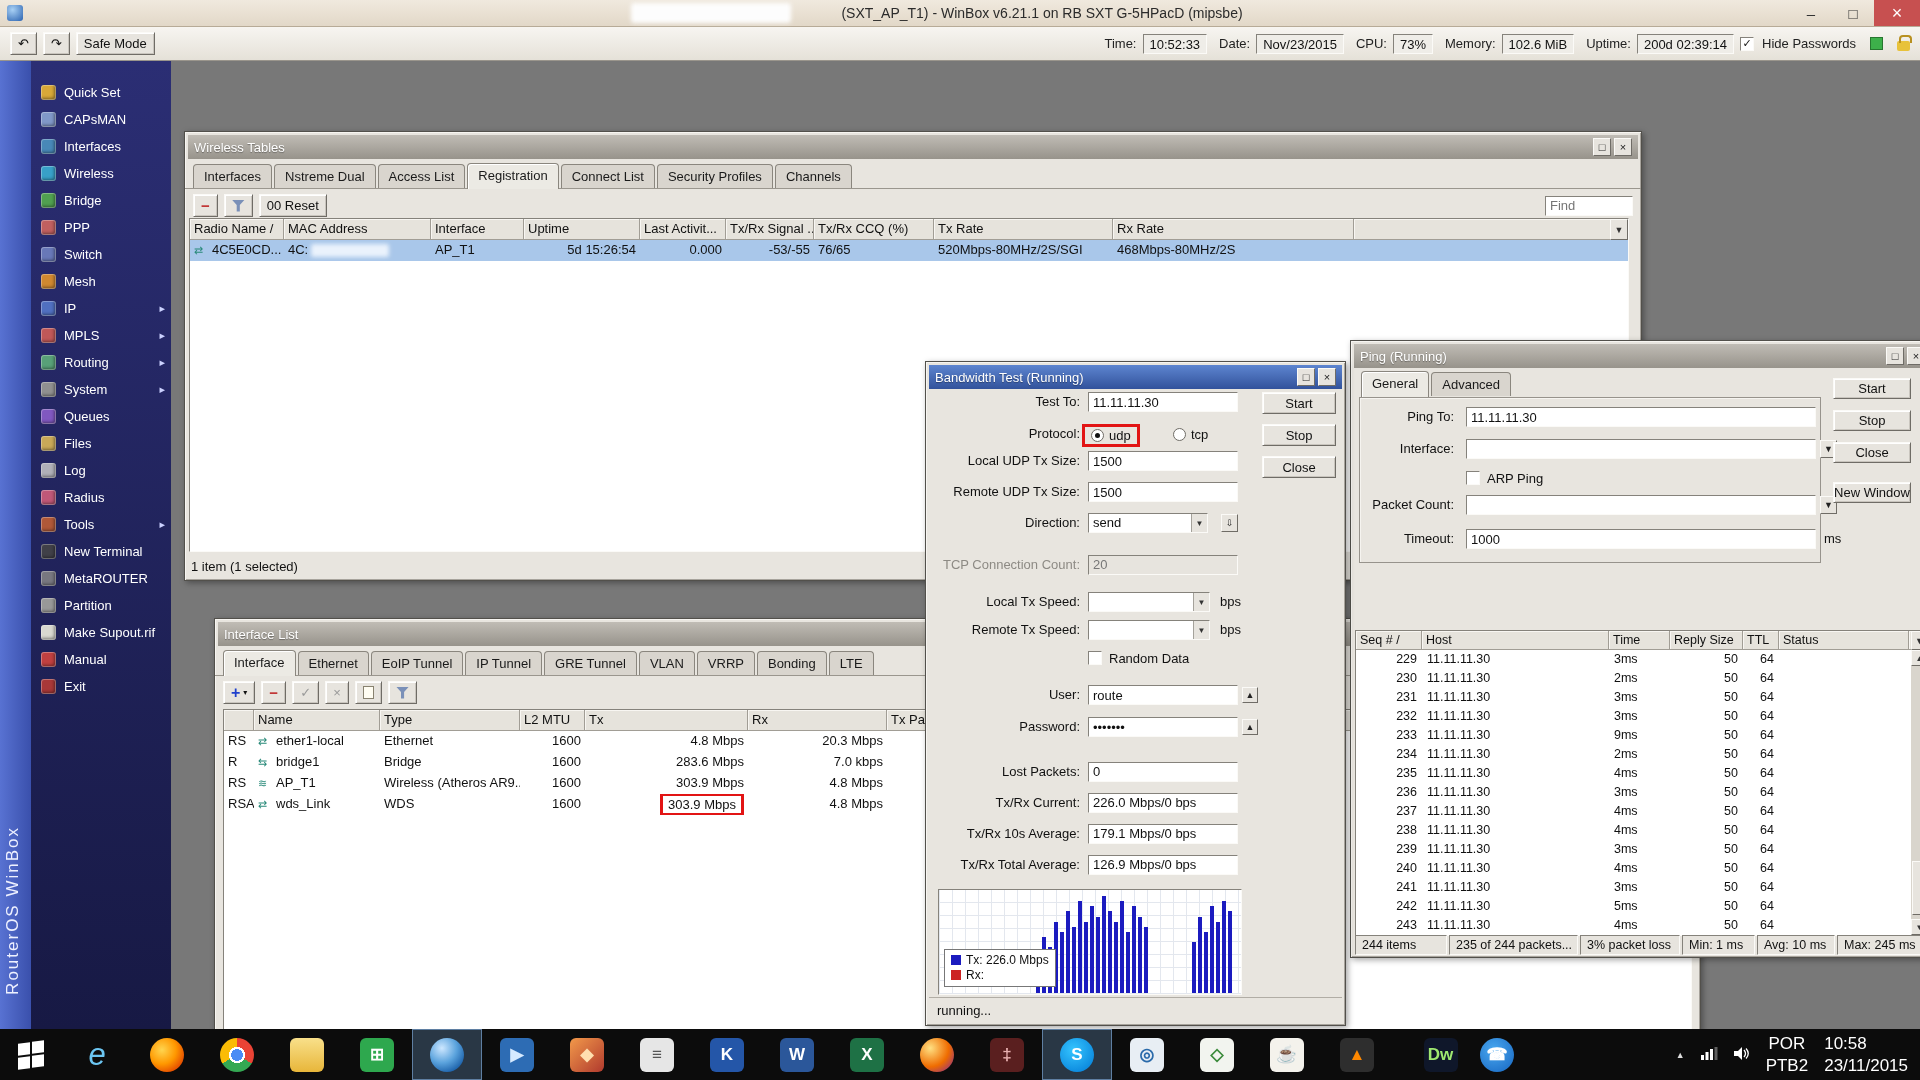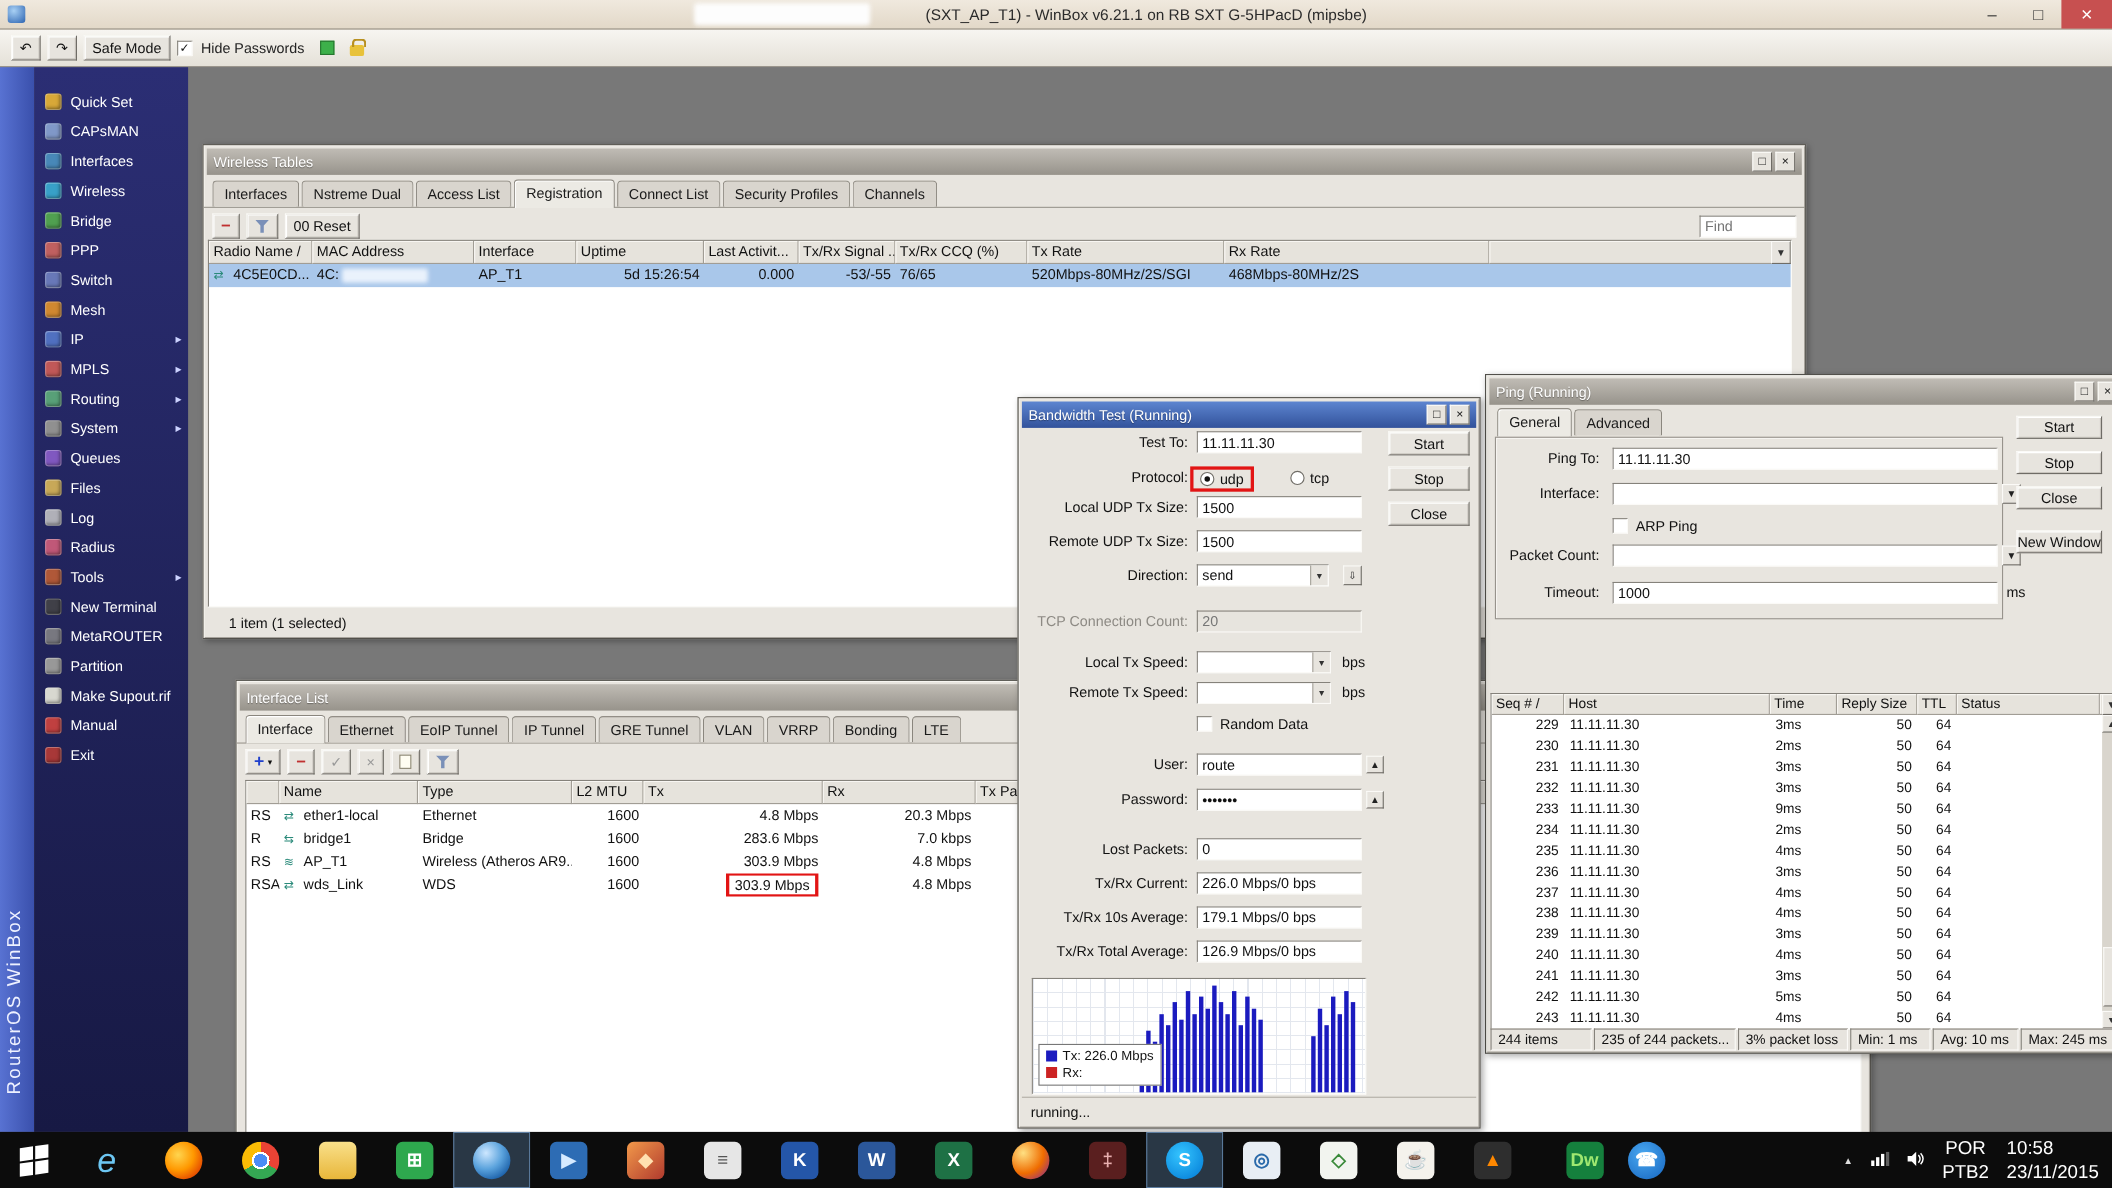--- a/index.html
+++ b/index.html
@@ -42,21 +42,21 @@
 .win{position:absolute;background:#e8e5df;border:1px solid #52504b;box-shadow:inset 1px 1px 0 #f7f5f1,inset -1px -1px 0 #a7a39c,2px 2px 6px rgba(0,0,0,.35);}
 .win-title{height:24px;margin:3px;display:flex;align-items:center;padding:0 6px;background:linear-gradient(#c0bcb5,#97938b);color:#fff;font-size:13px;}
 .win.active .win-title{background:linear-gradient(#5d85d0,#32529b);}
 .win-title-text{text-shadow:0 1px 1px rgba(0,0,0,.35);white-space:nowrap;}
 .win-btns{margin-left:auto;display:flex;gap:3px;}
 .win-btn{width:18px;height:18px;font-size:11px;display:flex;align-items:center;justify-content:center;color:#222;background:#e7e4de;border:1px solid;border-color:#fbfaf7 #6f6c66 #6f6c66 #fbfaf7;}
 .tabstrip{display:flex;align-items:flex-end;padding:2px 8px 0;height:27px;border-bottom:1px solid #9a968e;position:relative;}
 .tab{padding:4px 10px 4px;font-size:13px;color:#1a1a1a;background:#d9d5ce;border:1px solid #8a867e;border-bottom:none;border-radius:4px 4px 0 0;margin-right:2px;white-space:nowrap;}
 .tab.active{background:#eceae4;box-shadow:inset 1px 1px 0 #fff;margin-bottom:-1px;padding-bottom:6px;}
 .wtbar{display:flex;align-items:center;gap:6px;padding:5px 8px;}
-.win-status{position:absolute;left:23px;bottom:6px;font-size:13px;color:#111;}
+.win-status{position:absolute;left:6px;bottom:6px;font-size:13px;color:#111;}
 
 
 .tbl{position:absolute;background:#fff;border:1px solid;border-color:#85827b #fbfaf7 #fbfaf7 #85827b;overflow:hidden;}
 .thead{display:flex;}
 .th{height:21px;font-size:13px;padding:2px 4px;background:#e6e3dc;border-right:1px solid #a19d95;border-bottom:1px solid #a19d95;box-shadow:inset 1px 1px 0 #f8f6f2;white-space:nowrap;overflow:hidden;flex:none;}
 .th.fill{flex:1;border-right:none;}
 .tr{display:flex;width:100%;height:21px;}
 .tr.sel{background:#a9c7ea;}
 .td{font-size:13px;padding:2px 4px;white-space:nowrap;overflow:hidden;flex:none;}
 .col-btn{position:absolute;top:0;right:0;width:18px;height:21px;font-size:9px;display:flex;align-items:center;justify-content:center;background:#e7e4de;border:1px solid;border-color:#fbfaf7 #6f6c66 #6f6c66 #fbfaf7;color:#333;}
@@ -157,20 +157,32 @@
 </div>
 
 <div id="toolbar">
   <span class="tool-btn">
       <span>↶</span>
     </span>
   <span class="tool-btn">
       <span>↷</span>
     </span>
   <span class="tool-btn">Safe Mode</span>
+  <span id="tb-stats">
+      <span class="tb-label">Time:</span>
+      <span class="tb-value sunken-flat">10:52:33</span>
+      <span class="tb-label">Date:</span>
+      <span class="tb-value sunken-flat">Nov/23/2015</span>
+      <span class="tb-label">CPU:</span>
+      <span class="tb-value sunken-flat">73%</span>
+      <span class="tb-label">Memory:</span>
+      <span class="tb-value sunken-flat">102.6 MiB</span>
+      <span class="tb-label">Uptime:</span>
+      <span class="tb-value sunken-flat">200d 02:39:14</span>
+    </span>
   <span class="cb">
       <span>✓</span>
     </span>
   <span class="tb-label" style="margin-left:2px">Hide Passwords</span>
   <span class="conn-ind"></span>
   <span class="lock"></span>
 </div>
 
 <div id="main">
   <div id="brand-strip">
@@ -827,21 +839,21 @@
       <div class="tb-slot">
         <div class="tb-icon" style="background: rgb(242, 244, 239); color: rgb(58, 138, 58);">◇</div>
       </div>
       <div class="tb-slot">
         <div class="tb-icon" style="background: rgb(244, 242, 236); color: rgb(138, 90, 42);">☕</div>
       </div>
       <div class="tb-slot">
         <div class="tb-icon" style="background: rgb(46, 46, 46); color: rgb(255, 136, 0);">▲</div>
       </div>
       <div class="tb-slot">
-        <div class="tb-icon" style="background: #15803d; color: rgb(159, 232, 112); margin-left: 27px;">Dw</div>
+        <div class="tb-icon" style="background: #0f172a; color: rgb(159, 232, 112); margin-left: 27px;">Dw</div>
       </div>
       <div class="tb-slot">
         <div class="tb-icon round" style="background: radial-gradient(circle at 40% 35%, rgb(74, 168, 240), rgb(21, 101, 192)); color: rgb(255, 255, 255);">☎</div>
       </div>
     </div>
   <div id="tray">
     <span id="tray-expand">▲</span>
     <span><svg width="17" height="13" viewBox="0 0 17 13">
           <rect x="0" y="8" width="3" height="5" fill="#fff"></rect>
           <rect x="4.5" y="5" width="3" height="8" fill="#fff"></rect>

